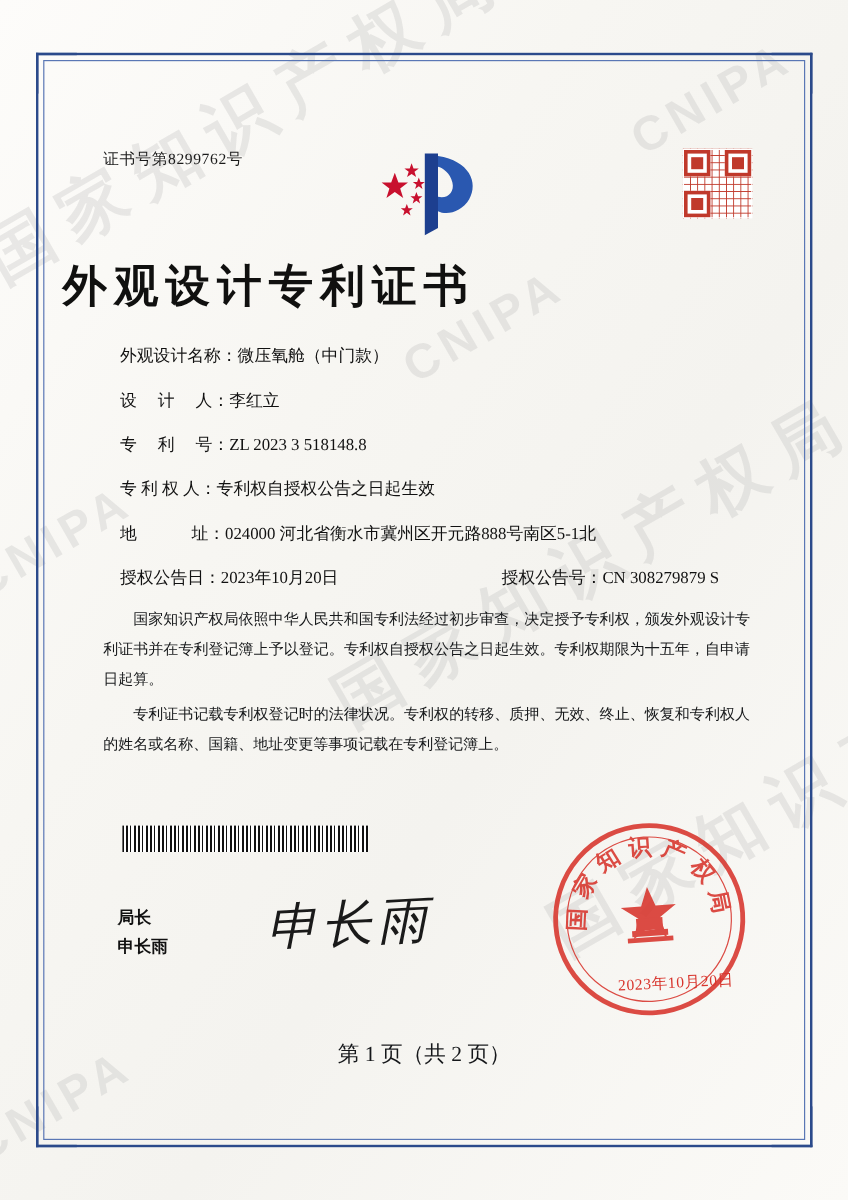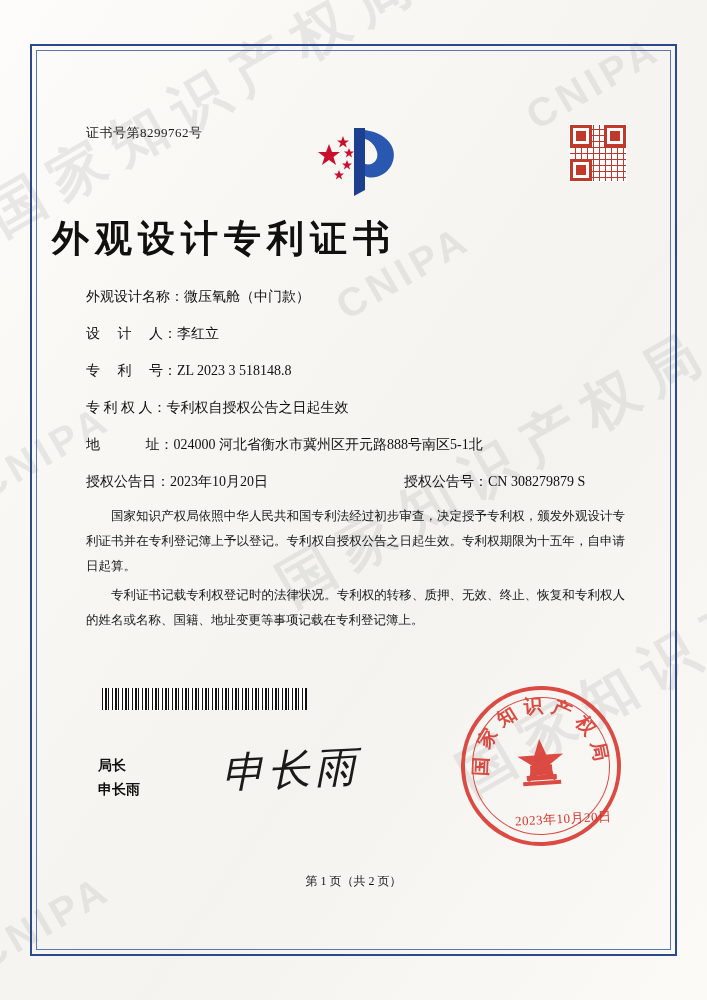--- a/index.html
+++ b/index.html
@@ -134,21 +134,21 @@
     font-size: 37px;
     font-weight: 700;
     letter-spacing: 6px;
     color: #10100f;
     font-family: "Liberation Serif", "DejaVu Serif", serif;
   }
 
   
   .fields {
     position: absolute;
-    left: 34px;
+    left: 48px;
     right: 28px;
     top: 222px;
   }
   .row {
     position: relative;
     height: 37px;
     font-size: 14px;
     color: #121212;
     white-space: nowrap;
   }
@@ -257,21 +257,21 @@
     color: #d8342c;
     letter-spacing: 0.5px;
     transform: rotate(-3deg);
   }
 
   .page-no {
     position: absolute;
     left: 0; right: 0;
     bottom: 44px;
     text-align: center;
-    font-size: 12px;
+    font-size: 18px;
     color: #15171a;
   }
   .footer-note {
     position: absolute;
     left: 0; right: 0;
     bottom: -28px;
     text-align: center;
     font-size: 13px;
     color: #15171a;
     letter-spacing: 1px;

